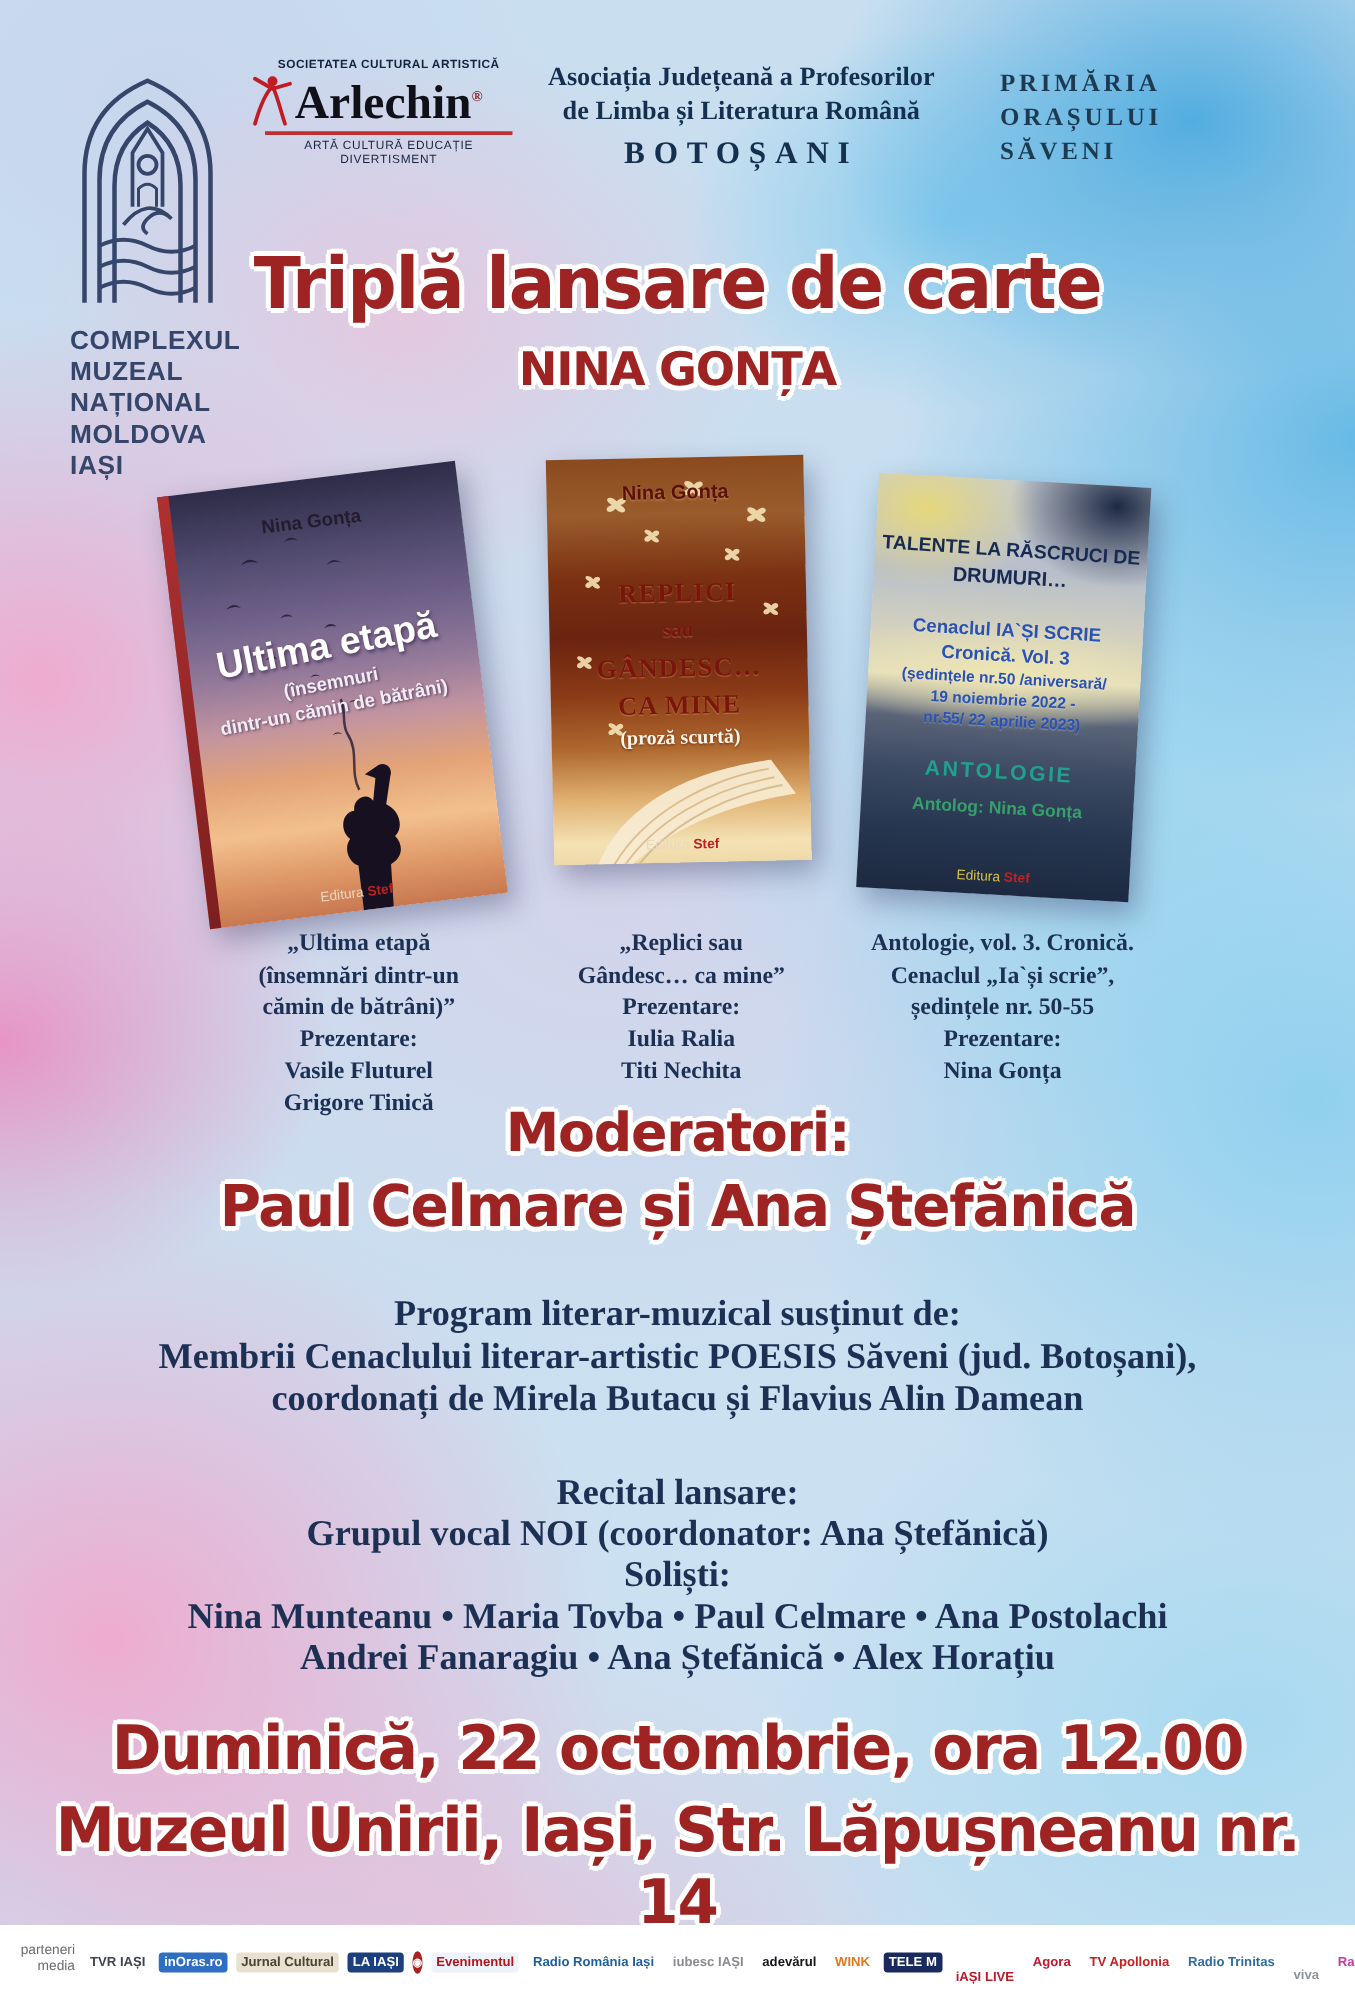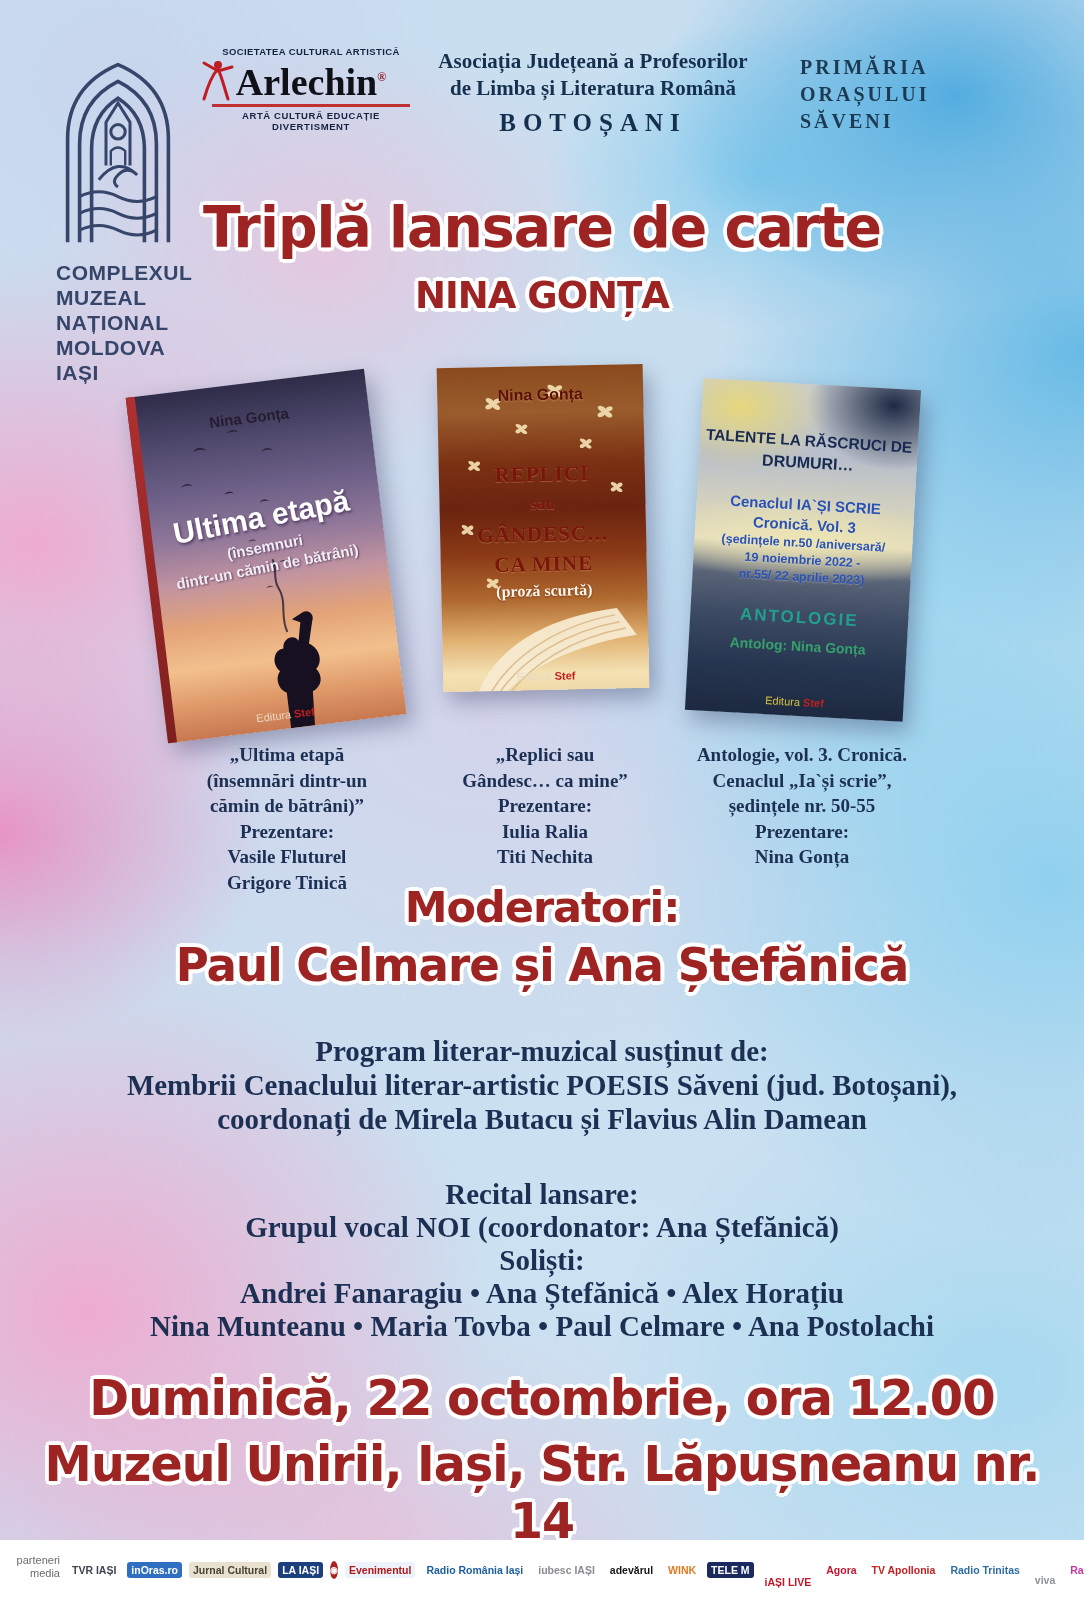--- a/index.html
+++ b/index.html
@@ -25,21 +25,21 @@
   .abs{position:absolute;}
   
   .museum-logo{left:58px;top:52px;width:120px;height:198px;}
   .museum-text{left:56px;top:260px;font-family:"Liberation Sans",sans-serif;font-weight:bold;
                font-size:21px;line-height:25px;color:#36456a;letter-spacing:.5px;}
   .arlechin{left:206px;top:46px;width:210px;text-align:center;color:#15233f;}
   .arlechin .soc{font-family:"Liberation Sans",sans-serif;font-weight:bold;font-size:9.5px;letter-spacing:.4px;}
   .arlechin .name{font-family:"Liberation Serif",serif;font-weight:bold;font-size:38px;line-height:40px;color:#101018;position:relative;}
   .arlechin .name .reg{font-size:12px;vertical-align:super;color:#8a1a1a;}
   .arlechin .bar{height:3px;background:#c03030;margin:2px 6px 3px 6px;}
-  .arlechin .sub{font-family:"Liberation Sans",sans-serif;font-weight:bold;font-size:9.5px;letter-spacing:.6px;}
+  .arlechin .sub{font-family:"Liberation Sans",sans-serif;font-weight:normal;font-size:9.5px;letter-spacing:.6px;}
   .dancer{position:absolute;left:-12px;top:2px;width:40px;height:44px;}
   .asociatia{left:428px;top:48px;width:330px;text-align:center;color:#14304e;font-weight:bold;}
   .asociatia .l{font-size:21px;line-height:27px;}
   .asociatia .bot{font-size:25px;letter-spacing:7px;margin-top:7px;}
   .primaria{left:800px;top:54px;width:150px;color:#1c3a52;font-weight:bold;font-size:20px;
             line-height:27px;letter-spacing:3px;font-family:"Liberation Serif",serif;}
   
   .red-display{left:0;width:1084px;text-align:center;color:#9e2424;font-family:"DejaVu Sans",sans-serif;
      font-weight:bold;letter-spacing:-1px;
      text-shadow:-3px -3px 0 #fff,3px -3px 0 #fff,-3px 3px 0 #fff,3px 3px 0 #fff,
@@ -283,22 +283,22 @@
   <div class="navy-block program">
     <div>Program literar-muzical susținut de:</div>
     <div>Membrii Cenaclului literar-artistic POESIS Săveni (jud. Botoșani),</div>
     <div>coordonați de Mirela Butacu și Flavius Alin Damean</div>
   </div>
 
   <div class="navy-block recital">
     <div>Recital lansare:</div>
     <div>Grupul vocal NOI (coordonator: Ana Ștefănică)</div>
     <div>Soliști:</div>
+    <div>Nina Munteanu • Maria Tovba • Paul Celmare • Ana Postolachi</div>
     <div>Andrei Fanaragiu • Ana Ștefănică • Alex Horațiu</div>
-    <div>Nina Munteanu • Maria Tovba • Paul Celmare • Ana Postolachi</div>
   </div>
 
   <div class="abs red-display event-line1">Duminică, 22 octombrie, ora 12.00</div>
   <div class="abs red-display event-line2">Muzeul Unirii, Iași, Str. Lăpușneanu nr. 14</div>
 
   <div class="footer">
     <div class="pmlabel">
       <div>parteneri</div>
       <div>media</div>
     </div>

